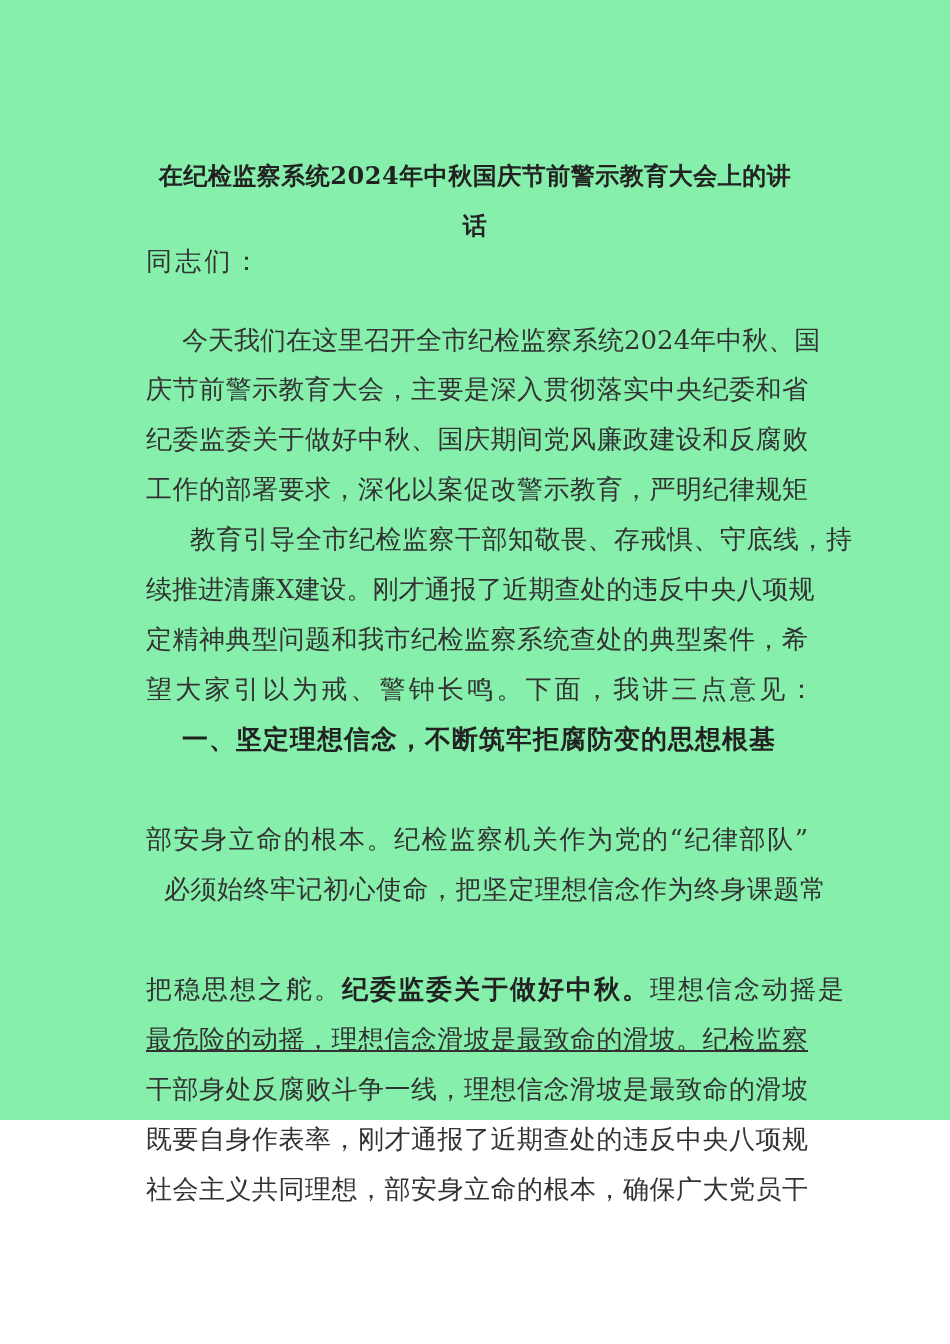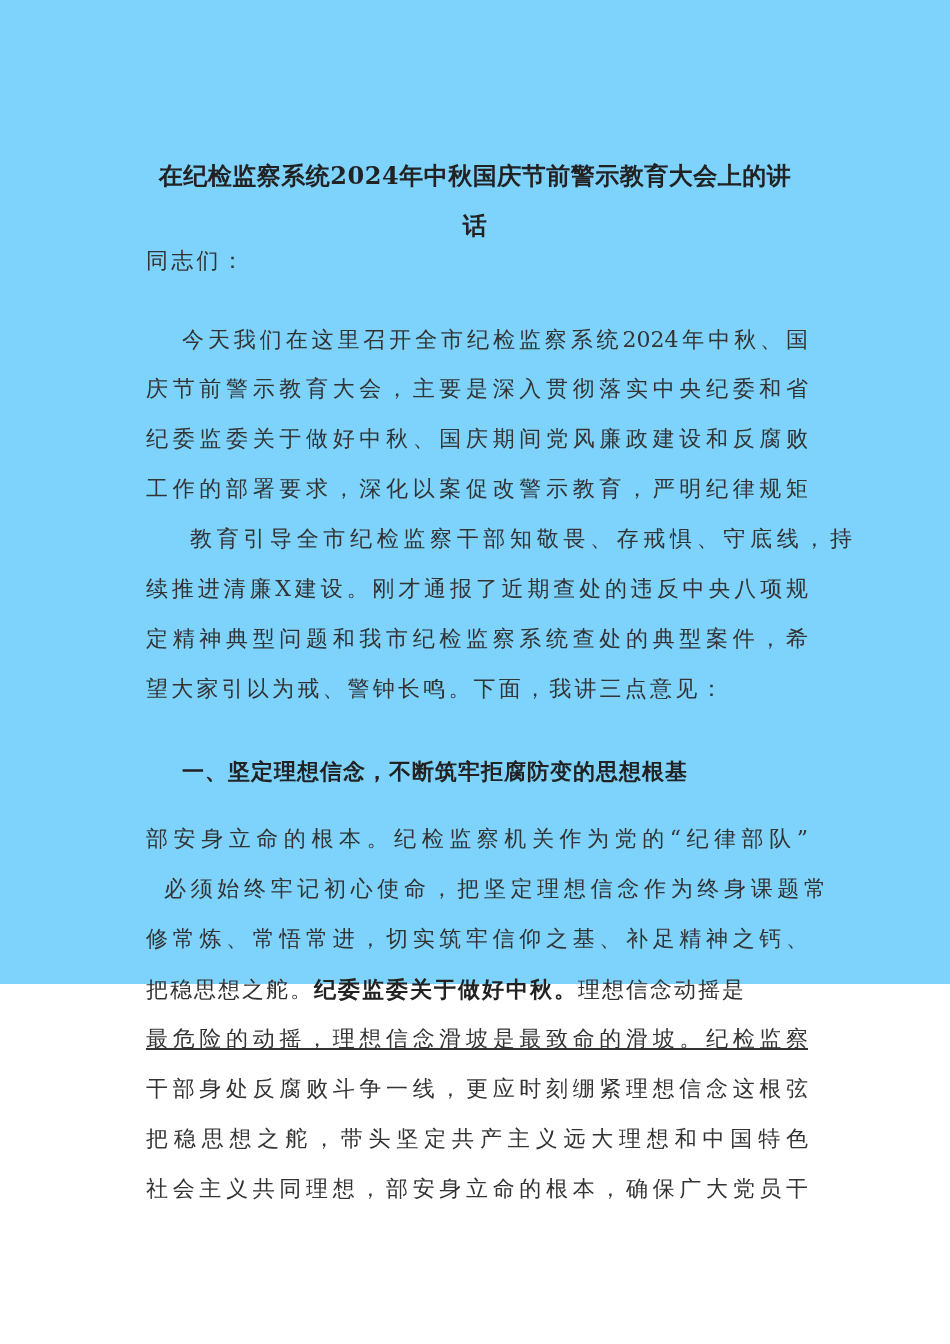--- a/index.html
+++ b/index.html
@@ -1,25 +1,25 @@
 <!DOCTYPE html>
 <html><head>
 <meta charset="utf-8">
 <style>
   html, body { margin: 0; padding: 0; background: #ffffff; }
   body { width: 950px; height: 1344px; position: relative; overflow: hidden;
          font-family: "DejaVu Serif", "Liberation Serif", serif; color: #2a2a2a; }
-  .page { position: absolute; left: 0; top: 0; width: 950px; height: 984px; background: #7dd3fc; }
+  .page { position: absolute; left: 0; top: 0; width: 950px; height: 1120px; background: #86efac; }
   .title { position: absolute; left: 146px; width: 658px; text-align: center;
            font-size: 24px; font-weight: bold; color: #222; letter-spacing: 0.5px; }
-  .line { position: absolute; left: 146px; width: 662px; font-size: 22px;
+  .line { position: absolute; left: 146px; width: 662px; font-size: 26px;
           letter-spacing: 3.2px; white-space: nowrap; color: #333; line-height: 30px; }
   .line.justify { text-align: justify; text-align-last: justify; letter-spacing: 0; }
   .indent { padding-left: 36px; box-sizing: border-box; }
-  .heading { font-weight: bold; color: #222; margin-top: 32px; }
+  .heading { font-weight: bold; color: #222; }
   b { font-weight: bold; color: #222; }
 </style>
 </head>
 <body>
 
 <div class="page">
   <div class="title" style="top:160px;">在纪检监察系统2024年中秋国庆节前警示教育大会上的讲</div>
   <div class="title" style="top:210px;">话</div>
 
   <div class="line" style="top:246px;">同志们：</div>
@@ -30,21 +30,20 @@
   <div class="line justify" style="top:474px;">工作的部署要求，深化以案促改警示教育，严明纪律规矩</div>
   <div class="line justify" style="top:524px;margin-left:44px;">教育引导全市纪检监察干部知敬畏、存戒惧、守底线，持</div>
   <div class="line justify" style="top:574px;">续推进清廉X建设。刚才通报了近期查处的违反中央八项规</div>
   <div class="line justify" style="top:624px;">定精神典型问题和我市纪检监察系统查处的典型案件，希</div>
   <div class="line" style="top:674px;">望大家引以为戒、警钟长鸣。下面，我讲三点意见：</div>
 
   <div class="line indent heading" style="top:724px; letter-spacing:1px;">一、坚定理想信念，不断筑牢拒腐防变的思想根基</div>
 
   <div class="line justify" style="top:824px;">部安身立命的根本。纪检监察机关作为党的“纪律部队”</div>
   <div class="line justify" style="top:874px;margin-left:18px;">必须始终牢记初心使命，把坚定理想信念作为终身课题常</div>
-  <div class="line justify" style="top:924px;">修常炼、常悟常进，切实筑牢信仰之基、补足精神之钙、</div>
   <div class="line" style="top:974px; letter-spacing:2px;">
     <span>把稳思想之舵。</span><b>纪委监委关于做好中秋。</b><span>理想信念动摇是</span>
   </div>
   <div class="line justify" style="top:1024px;text-decoration:underline;">最危险的动摇，理想信念滑坡是最致命的滑坡。纪检监察</div>
-  <div class="line justify" style="top:1074px;">干部身处反腐败斗争一线，更应时刻绷紧理想信念这根弦</div>
-  <div class="line justify" style="top:1124px;">把稳思想之舵，带头坚定共产主义远大理想和中国特色</div>
+  <div class="line justify" style="top:1074px;">干部身处反腐败斗争一线，理想信念滑坡是最致命的滑坡</div>
+  <div class="line justify" style="top:1124px;">既要自身作表率，刚才通报了近期查处的违反中央八项规</div>
   <div class="line justify" style="top:1174px;">社会主义共同理想，部安身立命的根本，确保广大党员干</div>
 </div>
 
 </body></html>

